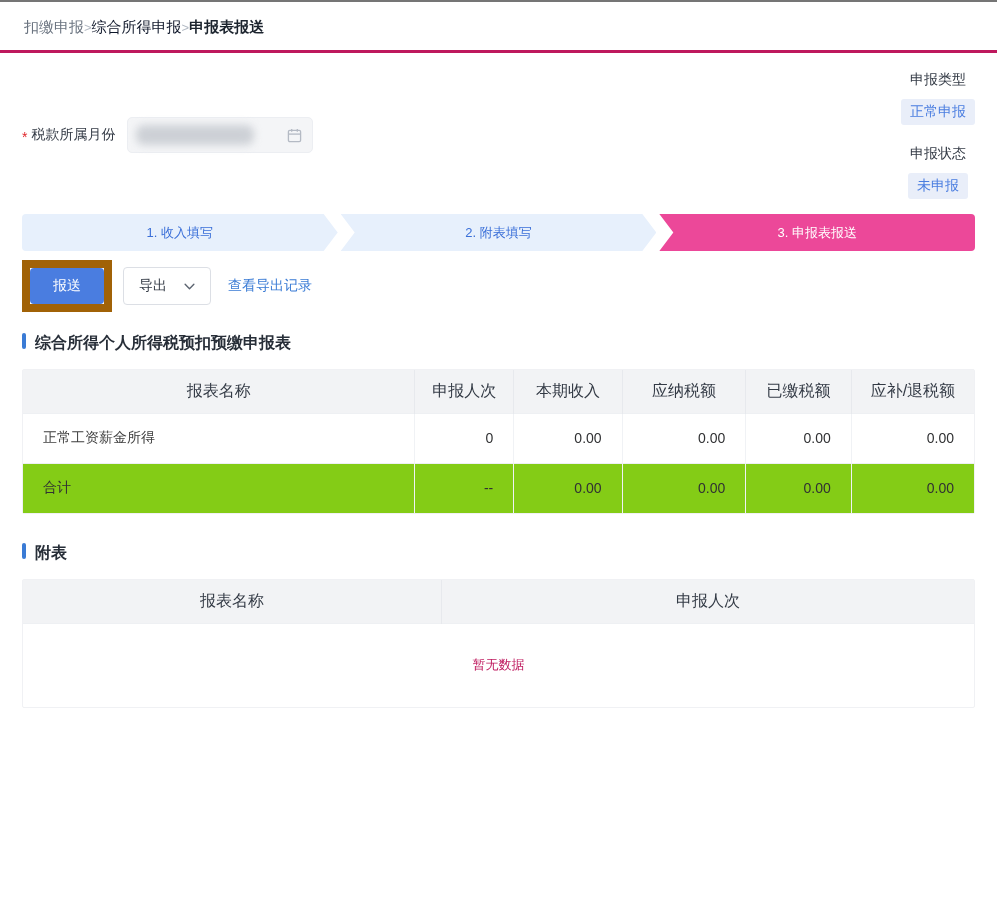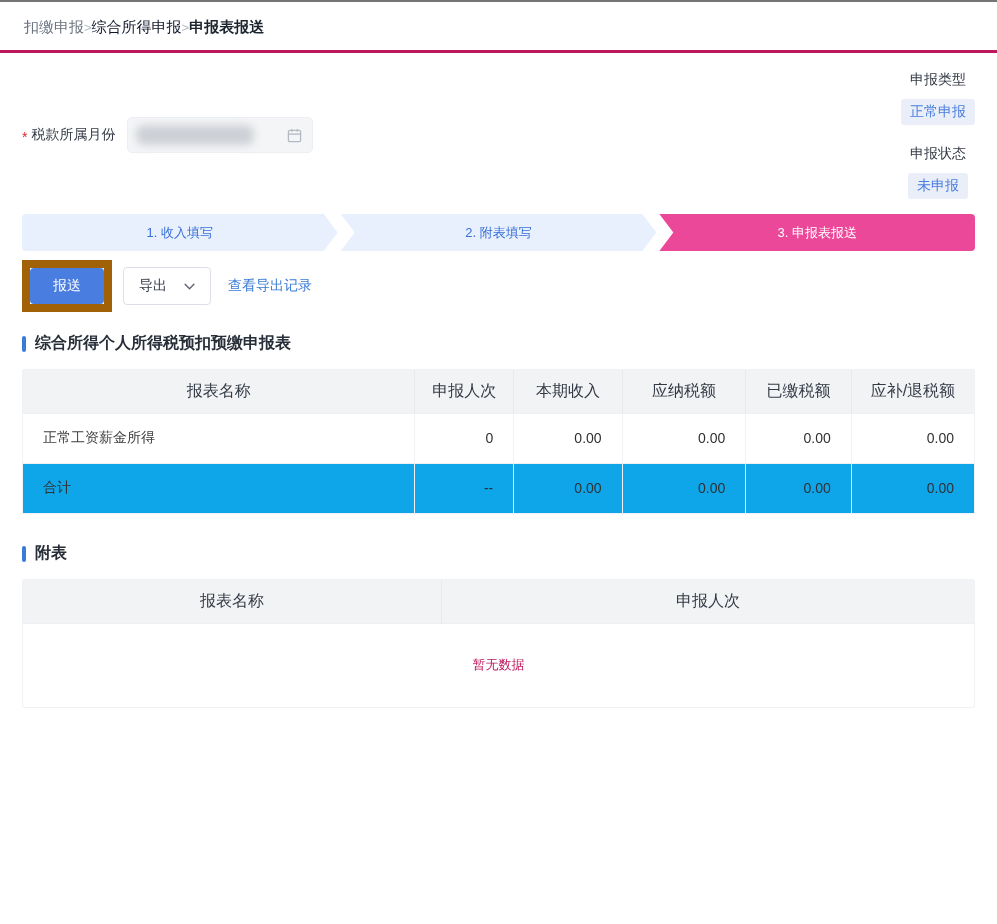--- a/index.html
+++ b/index.html
@@ -97,21 +97,21 @@
     margin-left: 11px;
     background: #ffffff; color: #333a45;
     border: 1px solid #dcdfe5; border-radius: 4px;
     font-size: 14px; padding: 9px 15px;
     font-family: inherit; cursor: pointer;
     display: inline-flex; align-items: center; gap: 17px;
   }
   .link-text { margin-left: 17px; color: #3a7bd5; font-size: 14px; cursor: pointer; }
 
   
-  .section-title { display: flex; align-items: center; gap: 9px; }
+  .section-title { display: flex; gap: 9px; }
   .section-title.first { margin-top: 21px; }
   .section-title.second { margin-top: 29px; }
   .title-bar-mark { width: 4px; height: 16px; background: #3a7bd5; border-radius: 2px; }
   .title-text { font-size: 16px; font-weight: bold; color: #272e38; }
 
   
   table { border-collapse: collapse; width: 100%; table-layout: fixed; }
   .tbl-wrap { margin-top: 15px; border: 1px solid #f0f1f4; border-radius: 2px; }
   thead th {
     background: #f2f3f5; color: #333a45;
@@ -122,21 +122,21 @@
   thead th:last-child { border-right: none; }
   tbody td {
     height: 50px; font-size: 14px; color: #303133;
     border-top: 1px solid #eef0f3;
     border-right: 1px solid #f0f2f5;
   }
   tbody td:last-child { border-right: none; }
   td.cell-name { text-align: left; padding-left: 20px; }
   td.cell-num { text-align: right; padding-right: 20px; }
   .row-link { color: #404040; cursor: pointer; }
-  tr.total-row td { background: #0ea5e9; }
+  tr.total-row td { background: #84cc16; }
   .empty-cell {
     height: 84px; text-align: center;
     color: #be185d; font-size: 13px;
     border-top: 1px solid #eef0f3;
   }
 </style>
 </head>
 <body>
 
 <div class="top-edge-line"></div>

